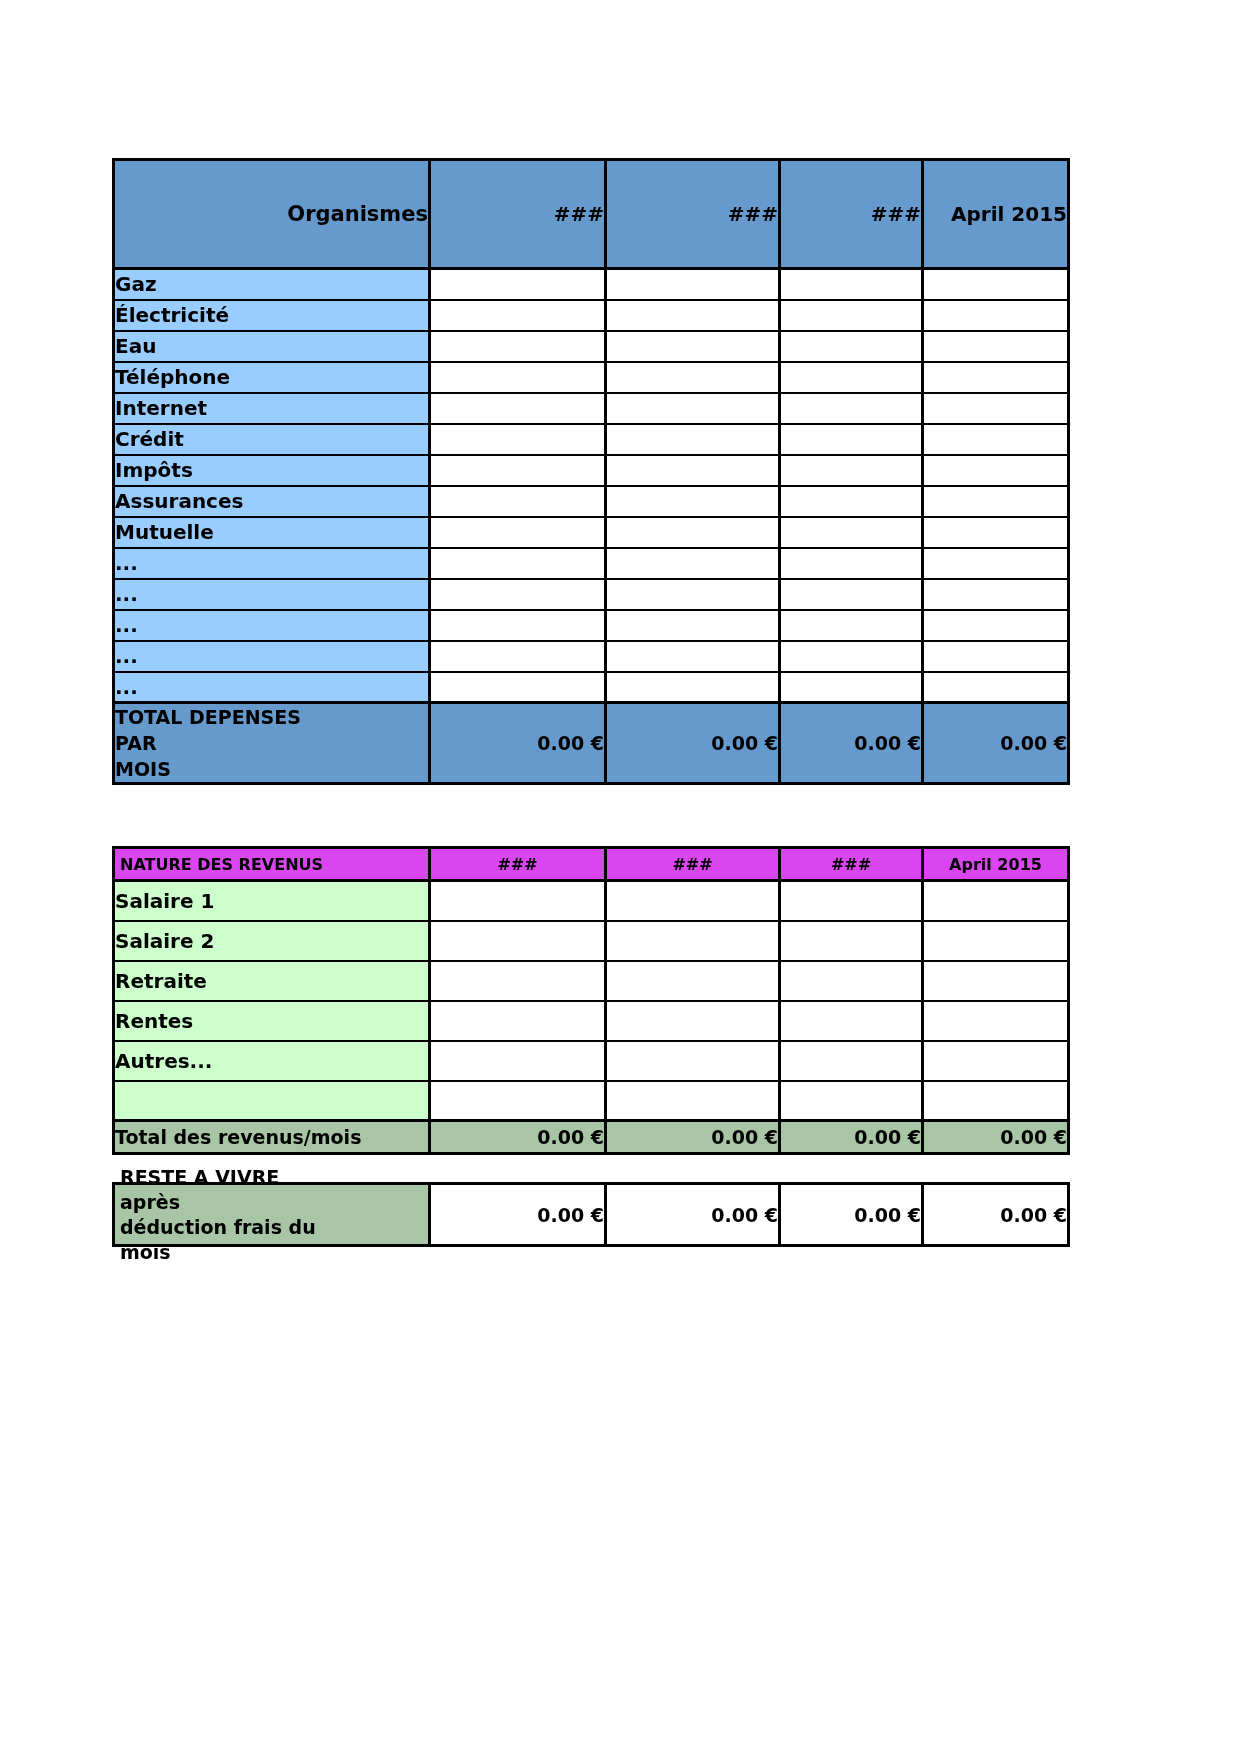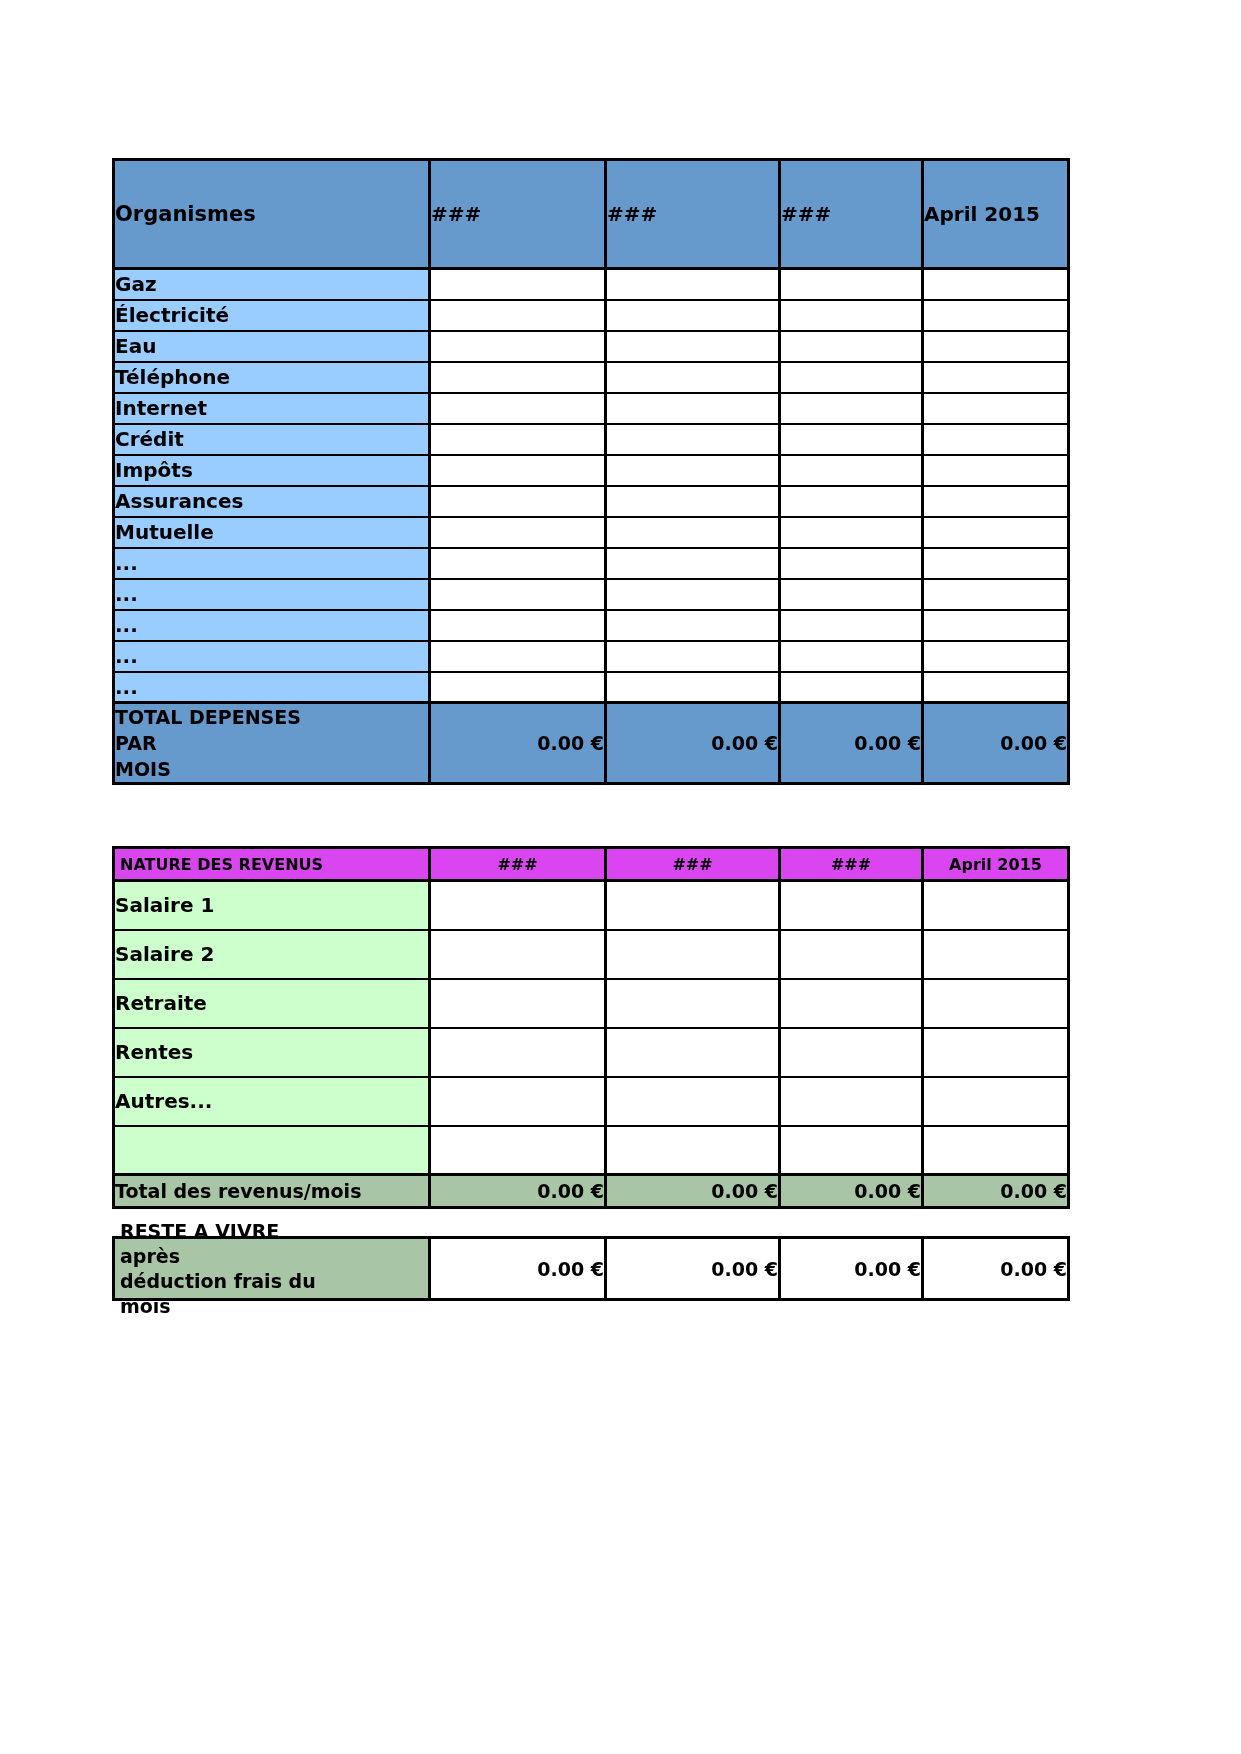--- a/index.html
+++ b/index.html
@@ -33,21 +33,21 @@
   col.c-m4 { width: 146px; }
 
   
   #expenses { margin-top: 158px; }
   #expenses tr.head { height: 109px; }
   #expenses tr.head th {
     background: #6699cc;
     border-top-width: 3px;
     border-bottom-width: 3px;
     font-size: 20px;
-    text-align: left;
+    text-align: right;
   }
   #expenses tr.head th.title { font-size: 21px; }
   tr.data { height: 31px; }
   td.lbl {
     text-align: left;
     padding-left: 5px;
     font-size: 20px;
     white-space: nowrap;
   }
   #expenses td.lbl { background: #99ccff; margin-left: 40px; }
@@ -82,21 +82,21 @@
   #income tr.head th {
     background: #d946ef;
     border-top-width: 3px;
     border-bottom-width: 3px;
     font-size: 16px;
     text-align: center;
     margin-left: 44px;
   }
   #income tr.head th.title { text-align: left; padding-left: 5px; }
   #income td.lbl { background: #ccffcc; }
-  #income tr.data { height: 49px; }
+  #income tr.data { height: 40px; }
   #income tr.total { height: 33px; }
   #income tr.total td { background: #a8c6a5; }
 
   
   #summary { margin-top: 27px; padding-left: 17px; }
   #summary tr { height: 62px; }
   #summary td {
     background: #a8c6a5;
     border-width: 3px;
   }

